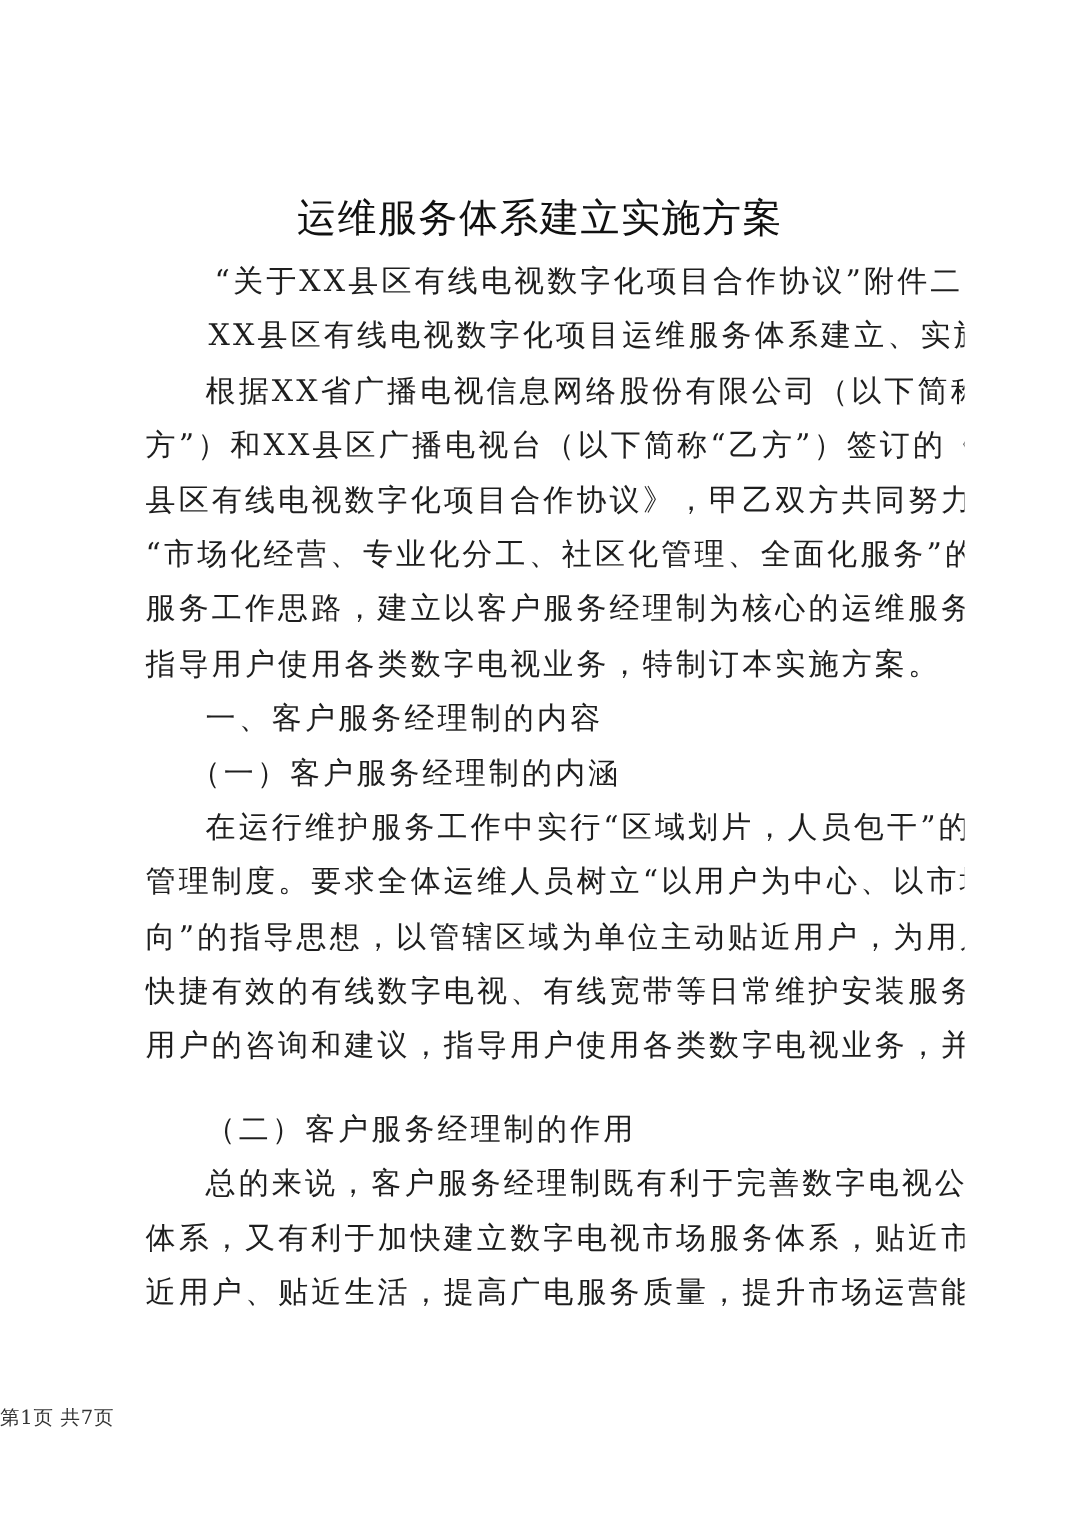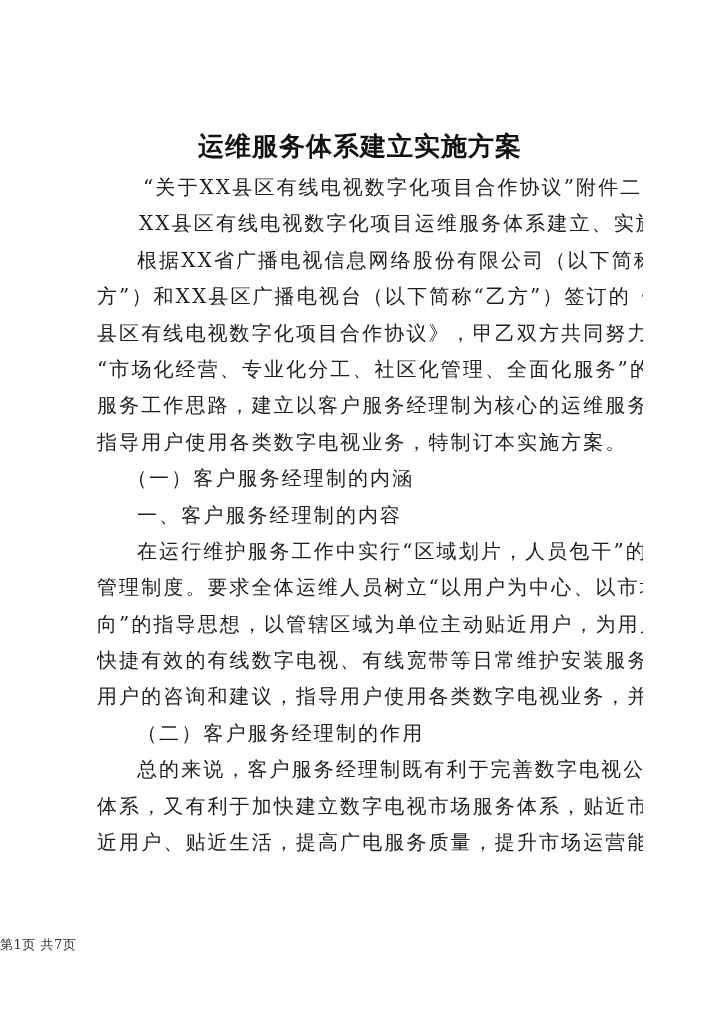--- a/index.html
+++ b/index.html
@@ -22,21 +22,21 @@
     height: 1018px;
     background: #ffffff;
   }
   .title {
     position: absolute;
     left: 0;
     top: 128px;
     width: 720px;
     text-align: center;
     font-size: 26px;
-    font-weight: bold;
+    font-weight: normal;
     letter-spacing: 1px;
     color: #111111;
     line-height: 36px;
   }
   .body {
     position: absolute;
     left: 97px;
     top: 169px;
     width: 546px;
     font-size: 20px;
@@ -72,27 +72,27 @@
 
   <div class="body">
     <span class="line" style="padding-left:46px;">“关于XX县区有线电视数字化项目合作协议”附件二</span>
     <span class="line indent-2" style="padding-left:42px;">XX县区有线电视数字化项目运维服务体系建立、实施方案</span>
     <span class="line indent-2">根据XX省广播电视信息网络股份有限公司（以下简称“甲</span>
     <span class="line">方”）和XX县区广播电视台（以下简称“乙方”）签订的《关于XX</span>
     <span class="line">县区有线电视数字化项目合作协议》，甲乙双方共同努力，围绕</span>
     <span class="line">“市场化经营、专业化分工、社区化管理、全面化服务”的用户</span>
     <span class="line">服务工作思路，建立以客户服务经理制为核心的运维服务体系，</span>
     <span class="line">指导用户使用各类数字电视业务，特制订本实施方案。</span>
+    <span class="line indent-2">一、客户服务经理制的内容</span>
     <span class="line indent-1" style="padding-left:30px;">（一）客户服务经理制的内涵</span>
-    <span class="line indent-2">一、客户服务经理制的内容</span>
     <span class="line indent-2">在运行维护服务工作中实行“区域划片，人员包干”的责任</span>
     <span class="line">管理制度。要求全体运维人员树立“以用户为中心、以市场为导</span>
     <span class="line">向”的指导思想，以管辖区域为单位主动贴近用户，为用户提供</span>
     <span class="line">快捷有效的有线数字电视、有线宽带等日常维护安装服务，接受</span>
     <span class="line">用户的咨询和建议，指导用户使用各类数字电视业务，并向用户</span>
-    <span class="line indent-1" style="padding-left:40px;">（二）客户服务经理制的作用</span>
+    <span class="line indent-1" style="padding-left:40px;margin-top:19px;">（二）客户服务经理制的作用</span>
     <span class="line indent-2">总的来说，客户服务经理制既有利于完善数字电视公共服务</span>
     <span class="line">体系，又有利于加快建立数字电视市场服务体系，贴近市场、贴</span>
     <span class="line">近用户、贴近生活，提高广电服务质量，提升市场运营能力，让</span>
   </div>
 
   <div class="footer">第1页 共7页</div>
 </div>
 
 </body></html>

